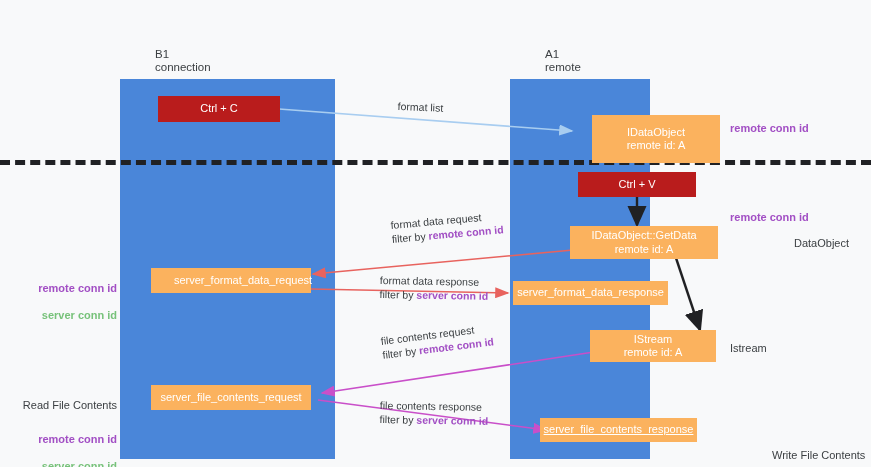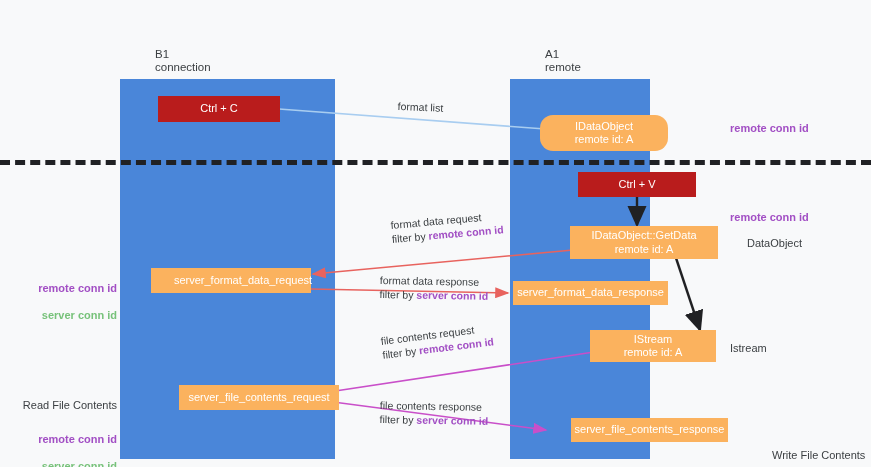--- a/index.html
+++ b/index.html
@@ -124,38 +124,38 @@
 
     <line x1="676" y1="258" x2="700" y2="330" stroke="#202124" stroke-width="2.4" marker-end="url(#ah-black)"></line>
 
     <line x1="594" y1="352" x2="322" y2="393" stroke="#c94fc9" stroke-width="1.6" marker-end="url(#ah-mag)"></line>
 
     <line x1="318" y1="400" x2="546" y2="430" stroke="#c94fc9" stroke-width="1.6" marker-end="url(#ah-mag)"></line>
   </svg>
 
   <div class="node green" style="left:158px; top:96px; width:122px; height:26px;">Ctrl + C</div>
 
-  <div class="node orange" style="left:540px; top:115px; width:128px; height:36px;border-radius:13px;">IDataObject
+  <div class="node orange" style="left:592px; top:115px; width:128px; height:48px;">IDataObject
 remote id: A</div>
 
   <div class="node green" style="left:578px; top:172px; width:118px; height:25px;">Ctrl + V</div>
 
   <div class="node orange" style="left:570px; top:226px; width:148px; height:33px;">IDataObject::GetData
 remote id: A</div>
 
   <div class="node orange" style="left:151px; top:268px; width:160px; height:25px;padding-left:28px;">server_format_data_request</div>
 
   <div class="node orange" style="left:513px; top:281px; width:155px; height:24px;">server_format_data_response</div>
 
   <div class="node orange" style="left:590px; top:330px; width:126px; height:32px;">IStream
 remote id: A</div>
 
-  <div class="node orange" style="left:151px; top:385px; width:160px; height:25px;margin-left:28px;">server_file_contents_request</div>
-
-  <div class="node orange" style="left:571px; top:418px; width:157px; height:24px;">server_file_contents_response</div>
+  <div class="node orange" style="left:151px; top:385px; width:160px; height:25px;">server_file_contents_request</div>
+
+  <div class="node orange" style="left:540px; top:418px; width:157px; height:24px;text-decoration:underline;">server_file_contents_response</div>
 
   <div class="edge-label" style="left:398px; top:99px; transform: rotate(2.2deg);">
     <span>format list</span>
   </div>
 
   <div class="edge-label" style="left:390px; top:218px; transform: rotate(-5deg);">
     <div>format data request</div>
     <div>
       <span>filter by </span><span class="kw-purple">remote conn id</span>
     </div>
@@ -179,21 +179,21 @@
     <div>file contents response</div>
     <div>
       <span>filter by </span><span class="kw-purple">server conn id</span>
     </div>
   </div>
 
   <div class="side-label kw-purple" style="left:730px; top:122px;">remote conn id</div>
 
   <div class="side-label kw-purple" style="left:730px; top:211px;">remote conn id</div>
 
-  <div class="side-label" style="left:715px; top:237px;padding-left:32px;">DataObject</div>
+  <div class="side-label" style="left:762px; top:237px;padding-left:32px;">DataObject</div>
 
   <div class="side-label" style="left:730px; top:342px;">Istream</div>
 
   <div class="side-label" style="left:772px; top:425px;margin-top:24px;">Write File Contents</div>
 
   <div class="side-label" style="left:22px; top:268px; text-align:right; width:95px;">
     <div class="kw-purple">remote conn id</div>
     <div class="kw-green">server conn id</div>
   </div>
 

